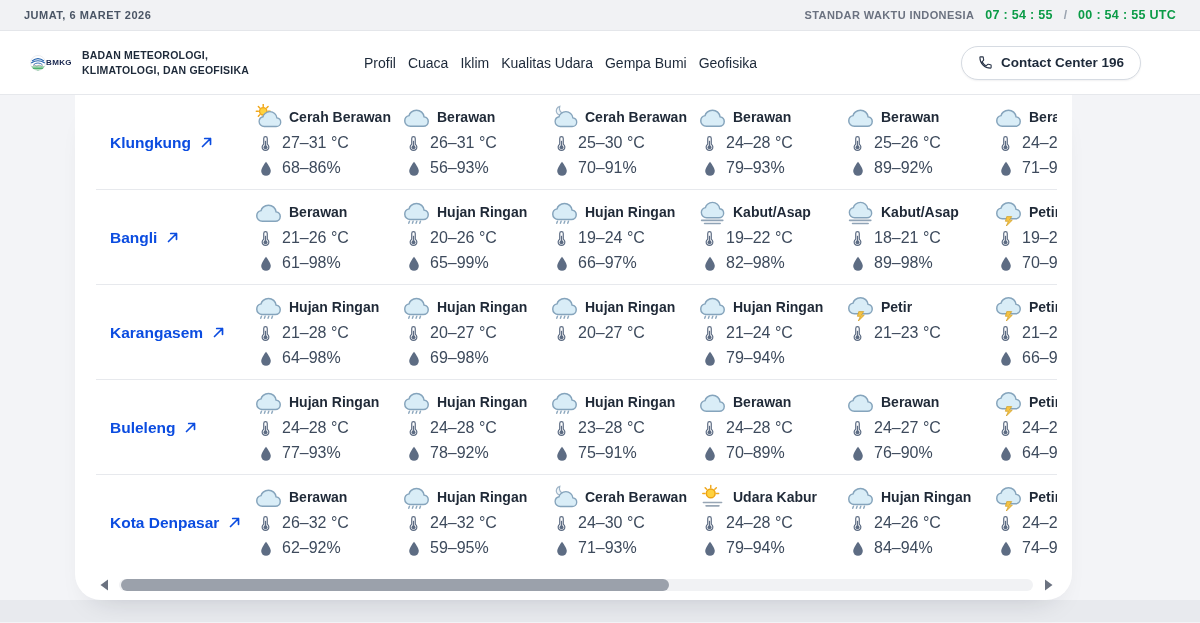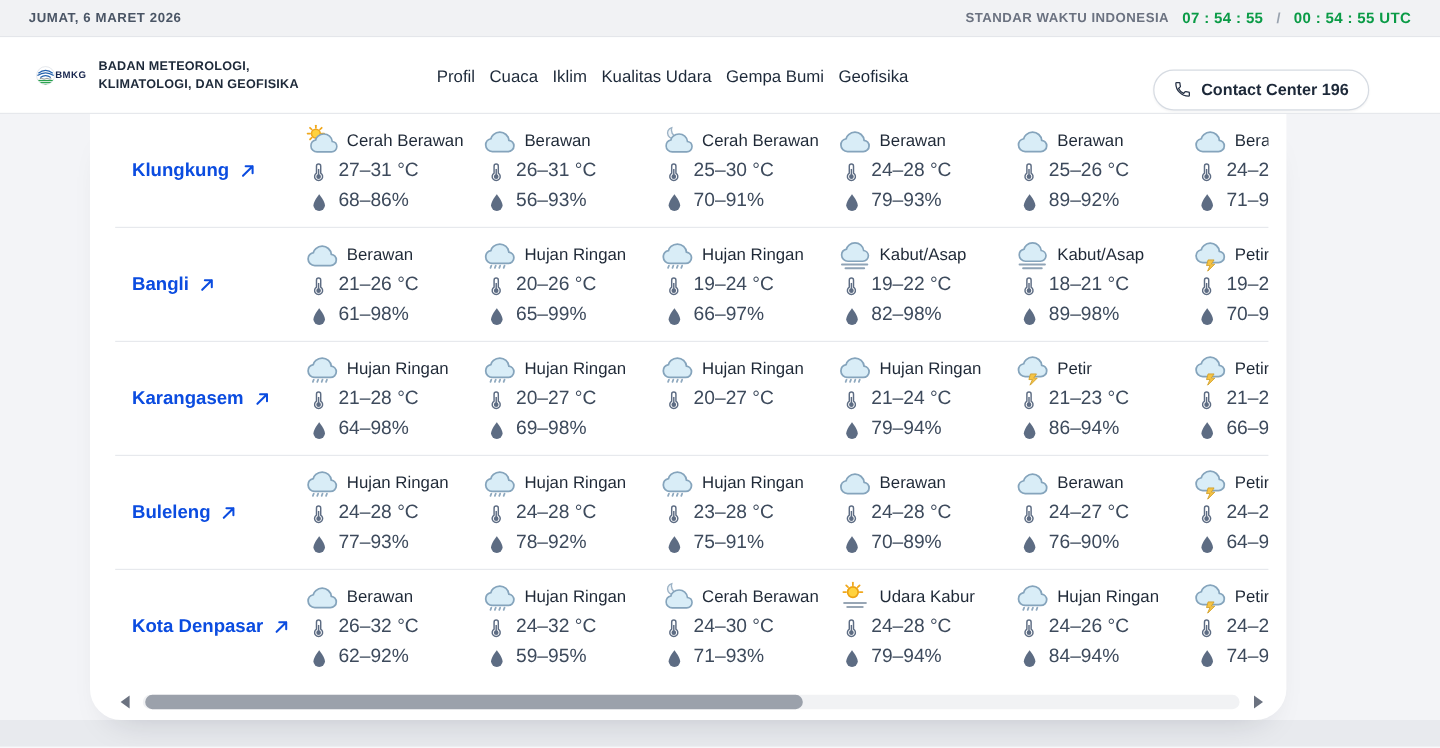--- a/index.html
+++ b/index.html
@@ -30,21 +30,21 @@
   .brand { display:flex; align-items:center; gap:10px; }
   .logo-wrap { display:flex; align-items:center; width:42px; }
   .logo-text { font-size:8px; font-weight:700; color:#16244c; letter-spacing:.4px; margin-top:-1px; }
   .org { font-size:10.5px; font-weight:700; color:#1d2939; line-height:1.4; letter-spacing:.2px; }
   .nav { position:absolute; left:364px; top:0; height:100%; display:flex; align-items:center; gap:12px; }
   .nav span { font-size:14px; font-weight:500; color:#1d2939; cursor:pointer; white-space:nowrap; }
   .contact-btn {
     position:absolute; right:59px; top:48px; transform:translateY(-50%);
     height:34px; display:flex; align-items:center; gap:8px; padding:0 16px;
     background:#fff; border:1px solid #d6dbe2; border-radius:18px;
-    box-shadow:0 1px 2px rgba(16,24,40,.06); cursor:pointer;margin-top:12px;
+    box-shadow:0 1px 2px rgba(16,24,40,.06); cursor:pointer;
   }
   .contact-btn { top:50%; }
   .contact-label { font-size:13.5px; font-weight:600; color:#1d2939; white-space:nowrap; }
 
   
   .main { position:relative; height:527px; background:#f3f4f7; }
   .bottom-strip { position:absolute; left:0; top:505px; width:1200px; height:22px; background:#e8eaee; }
   .card {
     position:absolute; left:75px; top:0; width:997px; height:505px;
     background:#ffffff; border-radius:0 0 26px 26px;
@@ -55,21 +55,21 @@
   .row { display:flex; width:1048px; height:95px; position:relative; }
   .row .divider { position:absolute; left:1px; bottom:0; width:1046px; height:1px; background:#e7e9ed; }
   .row:last-child .divider { display:none; }
 
   .region-cell { width:160px; flex:none; display:flex; align-items:center; padding-left:15px; }
   .region-link { display:flex; align-items:center; gap:9px; cursor:pointer; }
   .region-name { font-size:15.5px; font-weight:700; color:#0b4ce0; white-space:nowrap; }
 
   .fc-cell { width:148px; flex:none; padding-top:9px; }
   .cond-line { display:flex; align-items:center; gap:7px; height:26px; }
-  .cond-text { font-size:14px; font-weight:400; color:#1f2937; white-space:nowrap; }
+  .cond-text { font-size:14px; font-weight:700; color:#1f2937; white-space:nowrap; }
   .val-line { display:flex; align-items:center; gap:8px; height:24px; margin-top:1px; padding-left:2px; }
   .vicon { width:17px; display:flex; justify-content:center; flex:none; }
   .val-text { font-size:16px; color:#3d4a5c; white-space:nowrap; }
 
   
   .scrollbar { height:30px; width:962px; display:flex; align-items:center; gap:9px; padding:0 3px; }
   .sb-arrow { flex:none; width:12px; height:14px; display:flex; align-items:center; justify-content:center; cursor:pointer; }
   .sb-track { flex:1; height:12px; background:#f1f2f4; border-radius:6px; position:relative; cursor:pointer; }
   .sb-thumb { position:absolute; left:2px; top:0; height:12px; width:60%; background:#9ba1ab; border-radius:6px; cursor:grab; }
 </style>
@@ -657,28 +657,20 @@
               <div class="val-line">
                 <span class="vicon">
                   <svg width="13" height="17" viewBox="0 0 14 17">
                     <path d="M7 1.2 a1.9 1.9 0 0 1 1.9 1.9 v6.2 a3.6 3.6 0 1 1 -3.8 0 V3.1 A1.9 1.9 0 0 1 7 1.2 z" fill="#ffffff" stroke="#5d6c83" stroke-width="1.3"></path>
                     <circle cx="7" cy="12.5" r="2.1" fill="#5d6c83"></circle>
                     <rect x="6.35" y="5.6" width="1.3" height="6" fill="#5d6c83"></rect>
                   </svg>
                 </span>
                 <span class="val-text">21–23 °C</span>
               </div>
-              <div class="val-line">
-                <span class="vicon">
-                  <svg width="12" height="15" viewBox="0 0 12 15">
-                    <path d="M6 0.8 C6 0.8 1.2 6.8 1.2 10 a4.8 4.8 0 0 0 9.6 0 C10.8 6.8 6 0.8 6 0.8 Z" fill="#5d6c83"></path>
-                  </svg>
-                </span>
-                <span class="val-text">86–94%</span>
-              </div>
             </div>
             <div class="fc-cell">
               <div class="cond-line">
                 <svg width="27" height="27" viewBox="-1.2 -1 18.4 18.4" style="flex:none">
                   <g transform="translate(0,-0.5)">
                     <path d="M4.406 3.342A5.53 5.53 0 0 1 8 2c2.69 0 4.923 2 5.166 4.579C14.758 6.804 16 8.137 16 9.773 16 11.569 14.502 13 12.687 13H3.781C1.708 13 0 11.366 0 9.318c0-1.763 1.266-3.223 2.942-3.593.143-.863.698-1.723 1.464-2.383z" fill="#d9edf7" stroke="#85a4bc" stroke-width="1"></path>
                   </g>
                   <polygon points="6.8,11 10.2,11 8.6,13.4 10.6,13.4 6.4,17.6 7.9,14.2 5.9,14.2" fill="#f6c445" stroke="#cf9f2b" stroke-width="0.5" stroke-linejoin="round"></polygon>
                 </svg>
                 <span class="cond-text">Petir</span>

